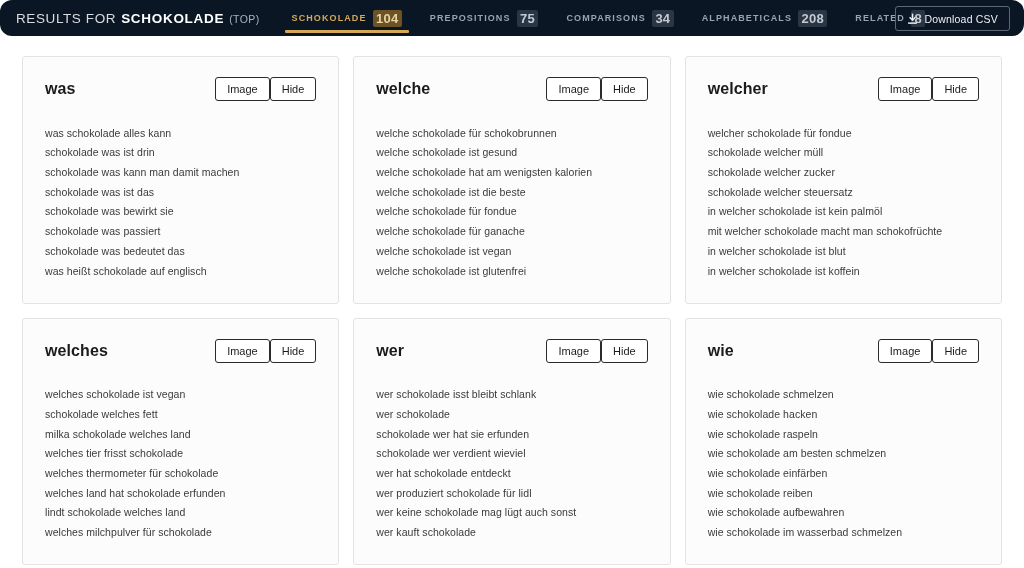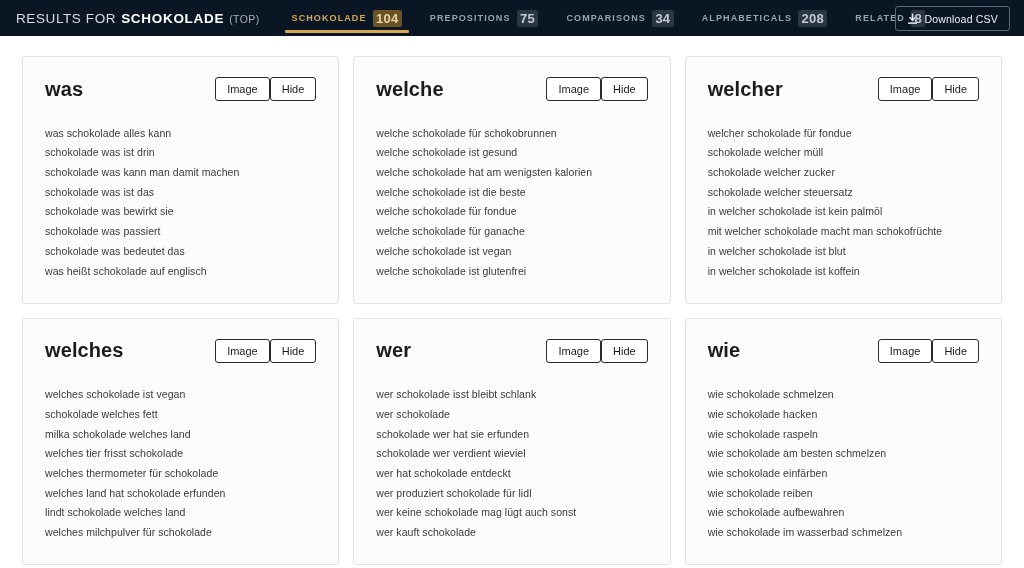--- a/index.html
+++ b/index.html
@@ -13,20 +13,21 @@
   #app { width: 1024px; height: 568px; background: #ffffff; position: relative; }
 
   
   .topbar {
     height: 36px;
     background: #0b1624;
     display: flex;
     align-items: center;
     padding: 0 14px 0 16px;
     position: relative;
+    border-radius: 12px;
   }
   .results-title {
     color: #d9dde2;
     font-size: 13.5px;
     letter-spacing: 0.6px;
     white-space: nowrap;
     font-weight: 400;
     display: flex;
     align-items: baseline;
     gap: 5px;
@@ -98,21 +99,21 @@
     padding: 20px 22px 22px 22px;
     min-height: 244px;
   }
   .card-head {
     display: flex;
     align-items: center;
     justify-content: space-between;
     margin-bottom: 22px;
   }
   .card-title {
-    font-size: 20px;
+    font-size: 16px;
     font-weight: 700;
     color: #1b1b1b;
     letter-spacing: 0.1px;
   }
   .card-actions { display: flex; }
   .pill {
     border: 1px solid #2b2b2b;
     border-radius: 3px;
     background: #ffffff;
     font-size: 11px;

